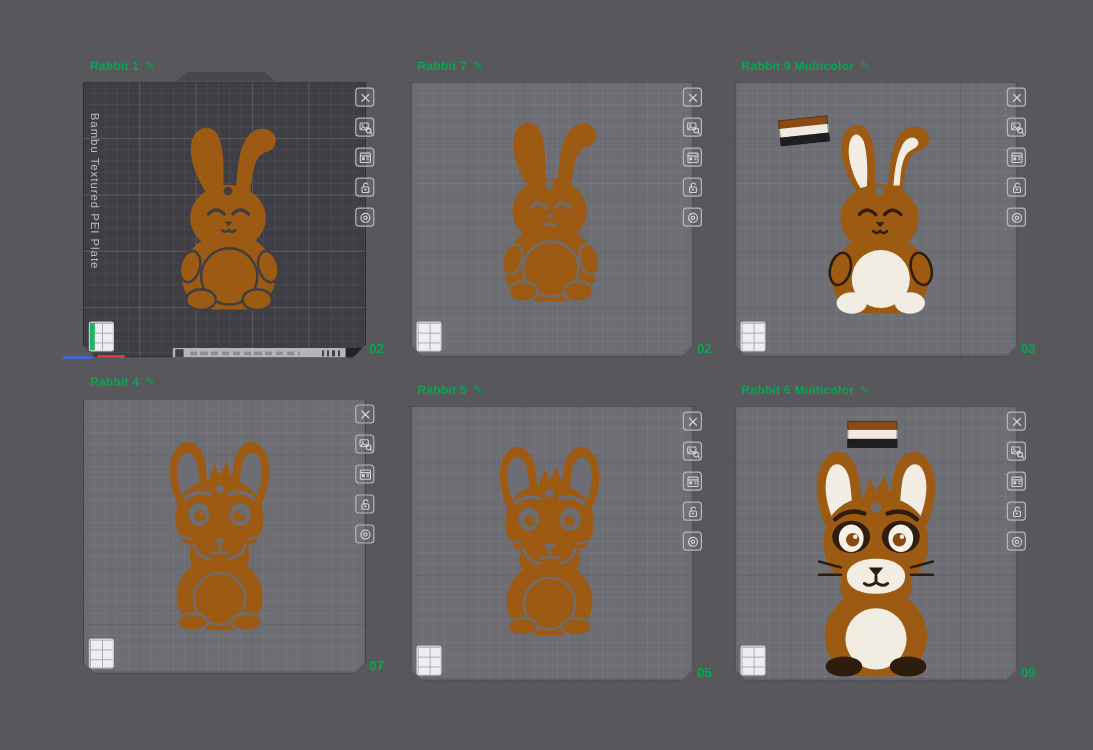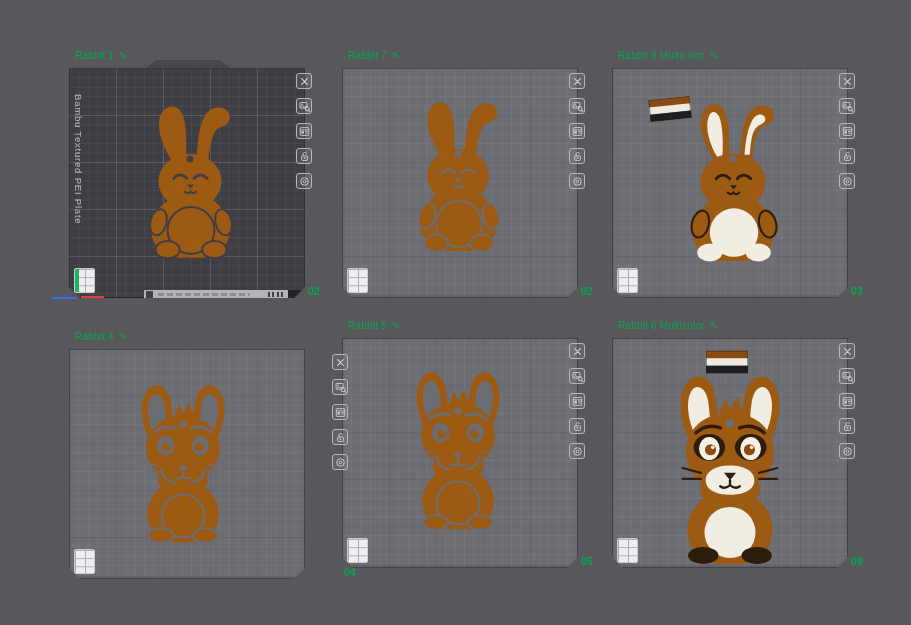--- a/index.html
+++ b/index.html
@@ -10,24 +10,24 @@
     --icon:#d0d1d4;
     --cream:#f2ede3;
     --dark:#2e1c0d;
   }
   html,body{margin:0;padding:0;}
   body{font-family:"Liberation Sans","DejaVu Sans",sans-serif;}
   #app{position:relative;width:911px;height:625px;background:#57575c;overflow:hidden;}
 
   .cell{position:absolute;width:236px;height:252px;}
   #c1{left:69px;top:48px;} #c2{left:342px;top:48px;} #c3{left:612px;top:48px;}
-  #c4{left:69px;top:329px;padding-left:36px;} #c5{left:342px;top:318px;} #c6{left:612px;top:318px;}
+  #c4{left:69px;top:312px;} #c5{left:342px;top:318px;} #c6{left:612px;top:318px;}
 
   .plate-label{position:absolute;top:2px;left:6px;display:flex;align-items:center;gap:5px;
-    font-size:10px;font-weight:normal;color:var(--green);letter-spacing:.2px;z-index:5;justify-content:flex-end;}
+    font-size:10px;font-weight:bold;color:var(--green);letter-spacing:.2px;z-index:5;justify-content:flex-end;}
   .plate-label .edit{font-size:10px;cursor:pointer;}
 
   .plate{position:absolute;left:0;top:20px;width:236px;height:230px;
     background-color:var(--plate-gray);
     background-image:
       linear-gradient(rgba(0,0,0,.13) 1px, transparent 1px),
       linear-gradient(90deg, rgba(0,0,0,.13) 1px, transparent 1px),
       linear-gradient(rgba(255,255,255,.055) 1px, transparent 1px),
       linear-gradient(90deg, rgba(255,255,255,.055) 1px, transparent 1px);
     background-size:47px 47px,47px 47px,9.4px 9.4px,9.4px 9.4px;
@@ -354,21 +354,21 @@
           <svg viewBox="0 0 16 16">
             <use href="#i-lock"></use>
           </svg>
         </button>
       <button class="pbtn">
           <svg viewBox="0 0 16 16">
             <use href="#i-filament"></use>
           </svg>
         </button>
     </div>
-    <div class="plate-num">04</div>
+    <div class="plate-num">07</div>
   </div>
 
   <div class="cell" id="c5">
     <div class="plate-label">
       <span>Rabbit 5</span>
       <span class="edit">✎</span>
     </div>
     <div class="plate">
       <svg class="rabbit detailed v-plain" viewBox="0 0 110 158">
           <use href="#rb-detailed"></use>

